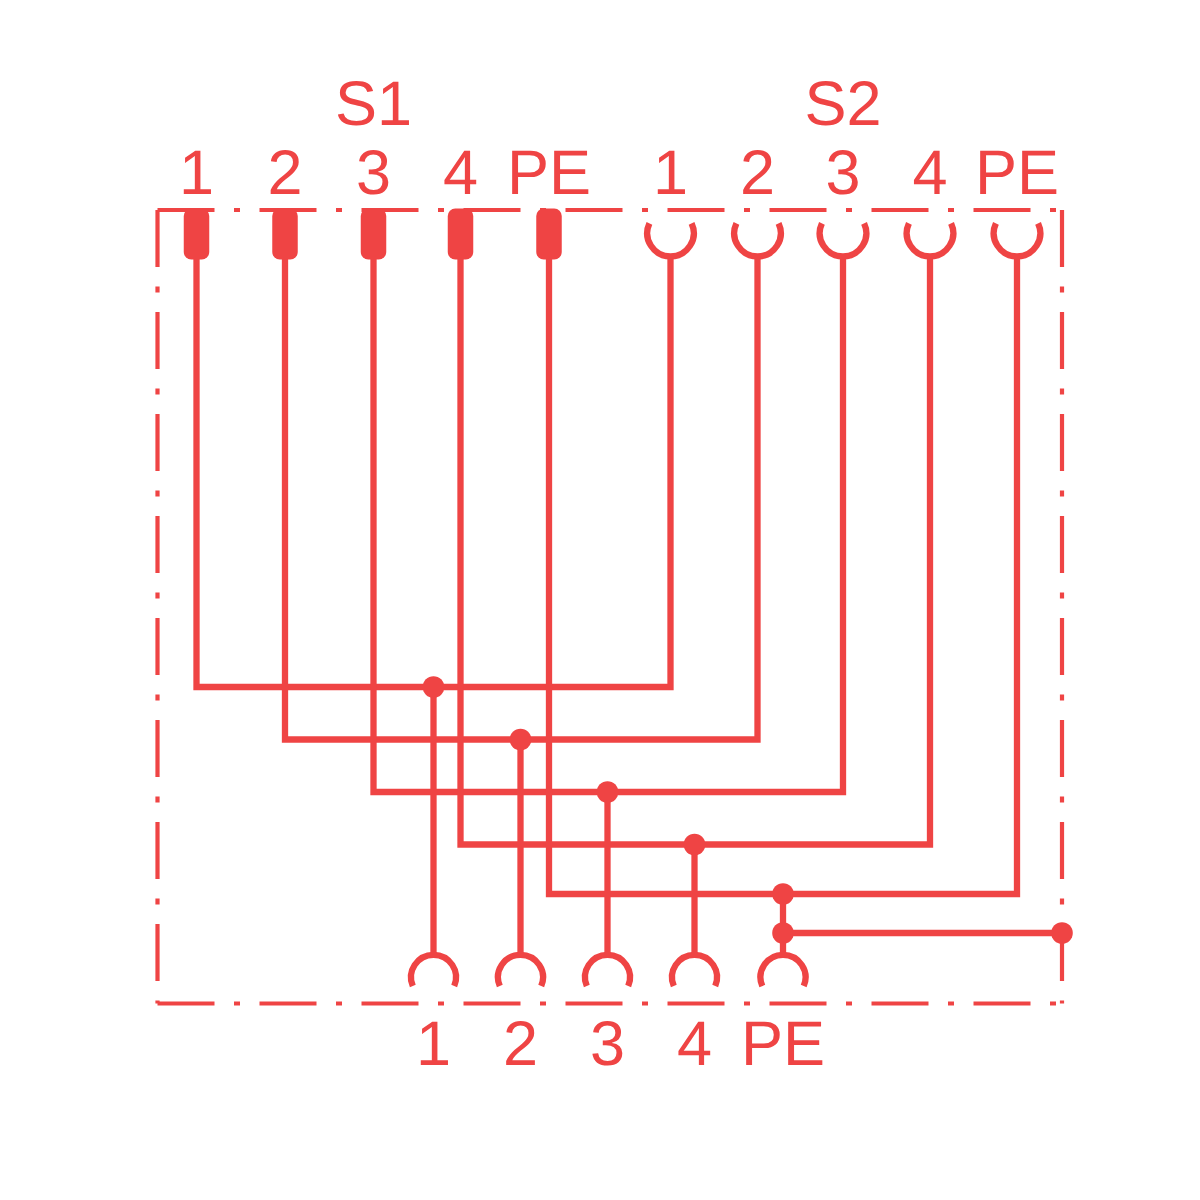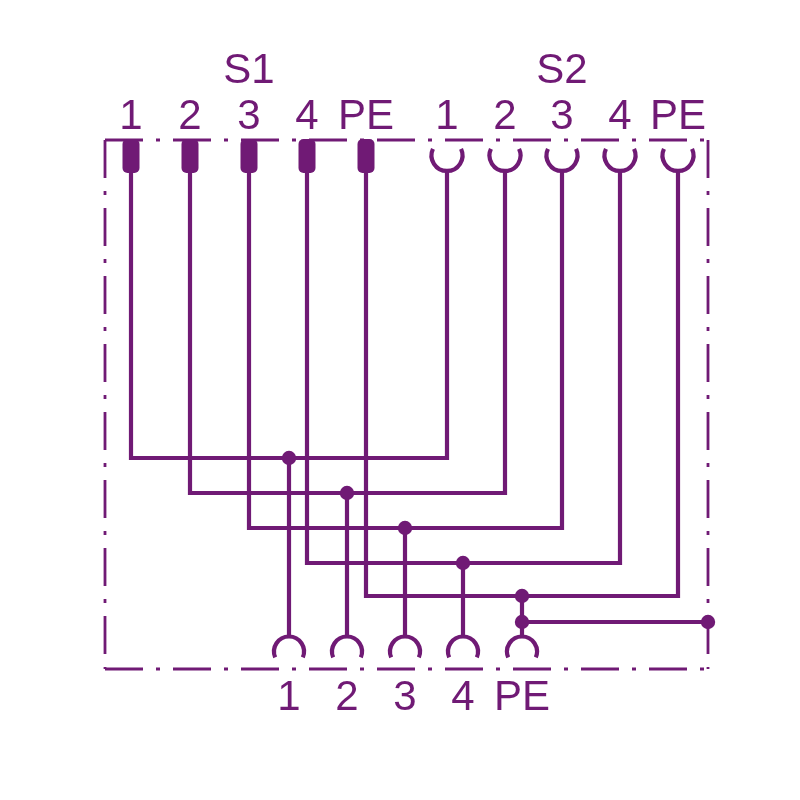--- a/index.html
+++ b/index.html
@@ -9,21 +9,21 @@
   svg text{font-family:"Liberation Sans",sans-serif;font-size:42px;fill:currentColor;}
   .border-line{fill:none;stroke:currentColor;stroke-width:2.8;stroke-dasharray:38 13 4 13;}
   .wire{fill:none;stroke:currentColor;stroke-width:4.2;stroke-linejoin:miter;}
   .socket{fill:none;stroke:currentColor;stroke-width:4.2;}
   .contact-fill{fill:currentColor;stroke:none;}
   .dot{fill:currentColor;stroke:none;}
 </style>
 </head>
 <body>
 
-<div class="stage" style="color: #701a75; background: rgb(255, 255, 255);">
+<div class="stage" style="color: #ef4444; background: rgb(255, 255, 255);">
   <svg id="diagram-svg" width="800" height="800" viewBox="0 0 800 800">
 
     <g id="g-border">
       <path class="border-line" d="M105 140 H708"></path>
       <path class="border-line" d="M708 140 V669"></path>
       <path class="border-line" d="M105 669 H708"></path>
       <path class="border-line" d="M105 140 V669"></path>
     </g>
 
     <g id="g-wires">

